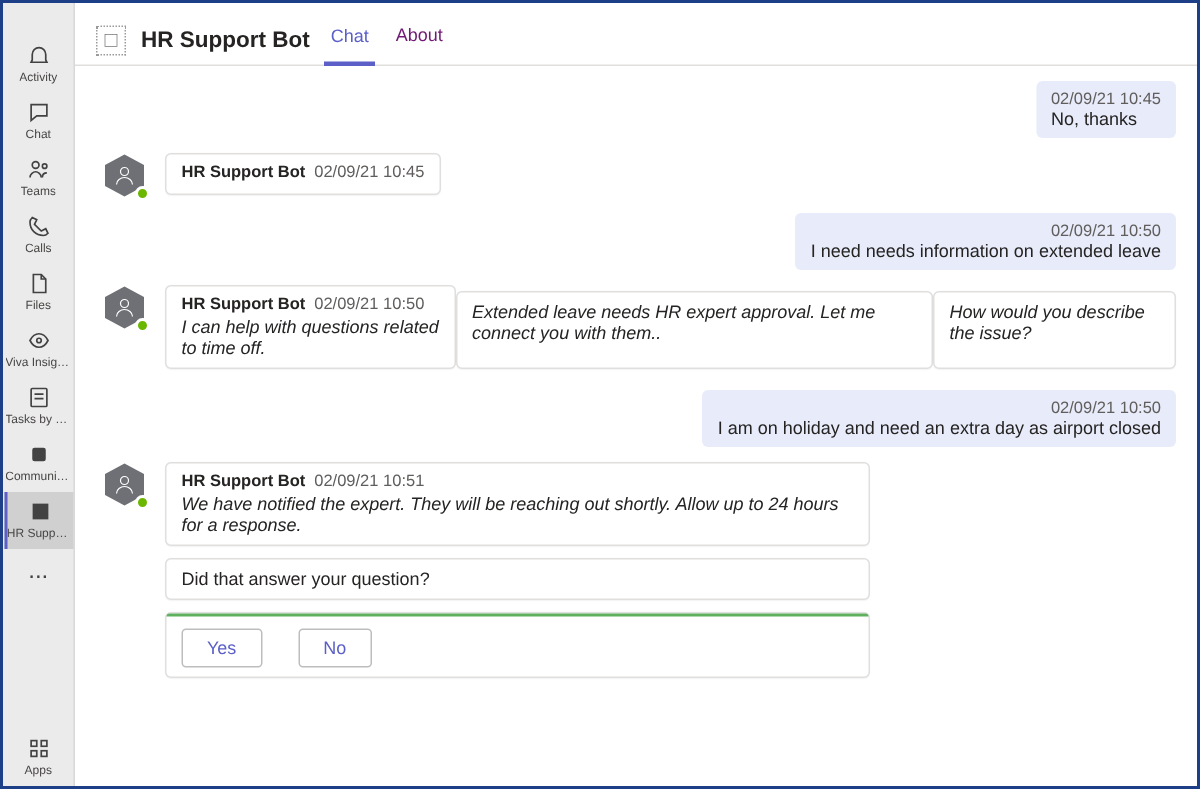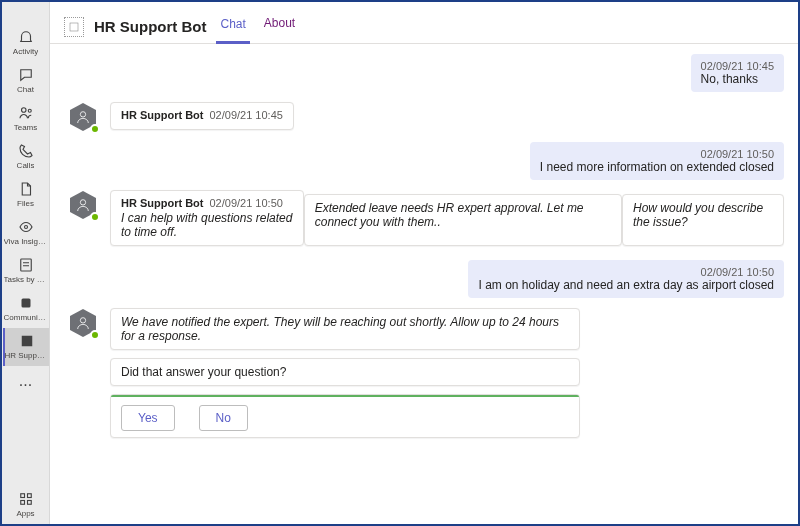--- a/index.html
+++ b/index.html
@@ -160,21 +160,21 @@
           <span class="presence"></span>
         </div>
         <div class="bubble-bot">
           <div class="bot-head"><span class="bot-name">HR Support Bot</span><span class="bot-time">02/09/21 10:45</span></div>
         </div>
       </div>
 
       <div class="row user">
         <div class="bubble-user">
           <div class="ts-right">02/09/21 10:50</div>
-          <div class="msg">I need more information on extended closed</div>
+          <div class="msg">I need needs information on extended leave</div>
         </div>
       </div>
 
       <div class="row botrow multi">
         <div class="avatar">
           <svg class="hex" viewBox="0 0 30 30">
               <polygon points="15,1 28,8 28,22 15,29 2,22 2,8" fill="#6e7075"></polygon>
             </svg>
           <svg class="pers" viewBox="0 0 24 24" style="position:absolute;left:7px;top:7px;width:16px;height:16px">
               <circle cx="12" cy="8" r="4"></circle>
@@ -209,20 +209,21 @@
               <polygon points="15,1 28,8 28,22 15,29 2,22 2,8" fill="#6e7075"></polygon>
             </svg>
           <svg class="pers" viewBox="0 0 24 24" style="position:absolute;left:7px;top:7px;width:16px;height:16px">
               <circle cx="12" cy="8" r="4"></circle>
               <path d="M4 21c0-4 4-7 8-7s8 3 8 7"></path>
             </svg>
           <span class="presence"></span>
         </div>
         <div style="display:flex;flex-direction:column">
           <div class="bubble-bot">
+            <div class="bot-head"><span class="bot-name">HR Support Bot</span><span class="bot-time">02/09/21 10:51</span></div>
             <div class="bot-text italic">We have notified the expert. They will be reaching out shortly. Allow up to 24 hours for a response.</div>
           </div>
           <div class="bubble-bot">
               <div class="bot-text">Did that answer your question?</div>
             </div>
           <div class="bubble-bot" style="min-width:290px">
             <div class="card-top"></div>
             <div class="card-actions">
               <button class="card-btn">Yes</button>
               <button class="card-btn">No</button>

